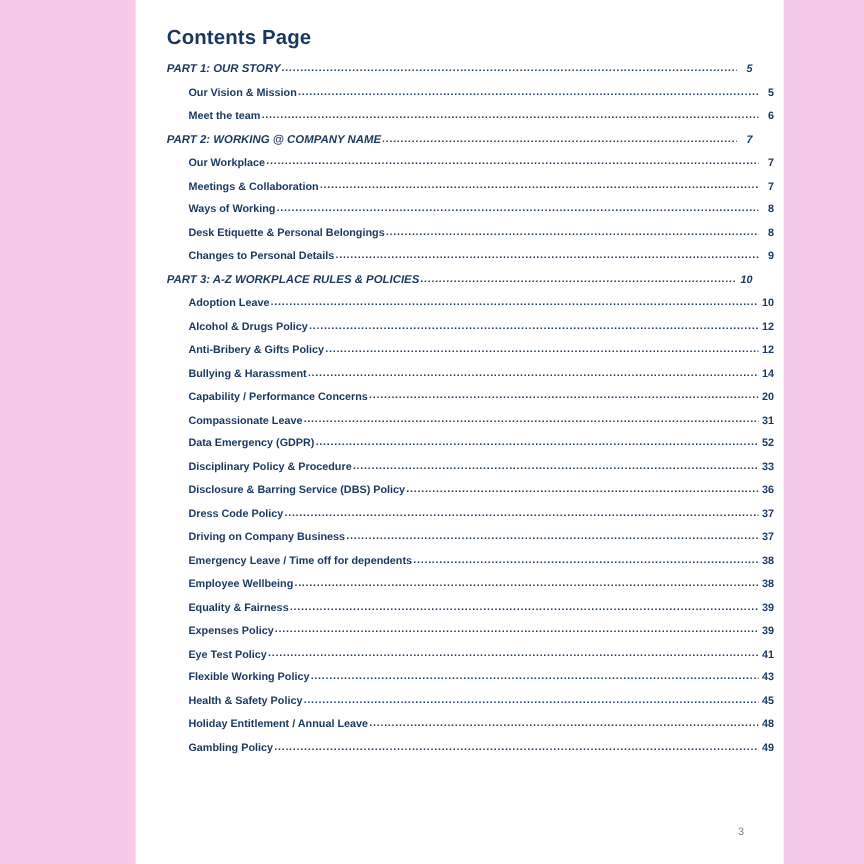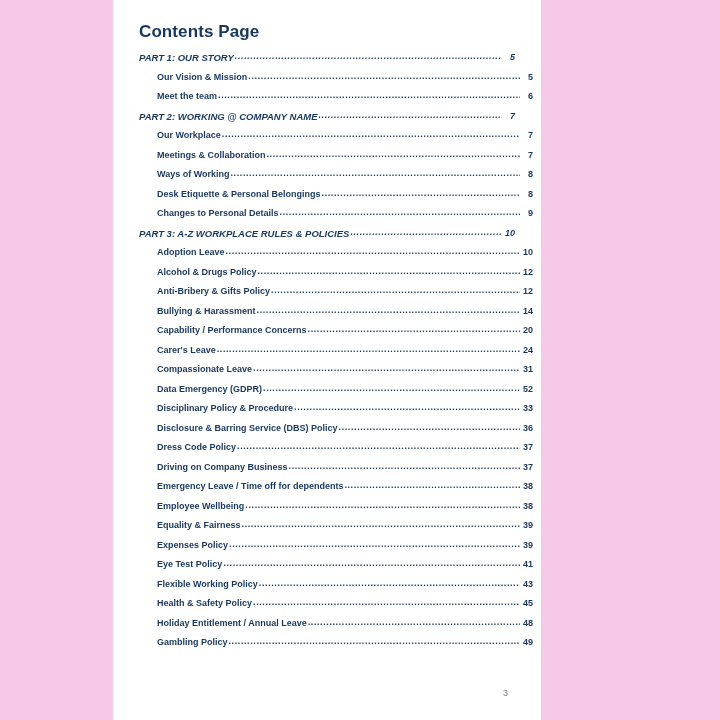--- a/index.html
+++ b/index.html
@@ -10,21 +10,21 @@
     width: 720px;
     height: 720px;
     background: #f7c9e8;
     font-family: "Liberation Sans", sans-serif;
     overflow: hidden;
   }
   .page {
     position: absolute;
     left: 113px;
     top: 0;
-    width: 428px;
+    width: 540px;
     height: 720px;
     background: #ffffff;
     box-sizing: border-box;
     padding: 18px 26px 0 26px;
   }
   .doc-title {
     font-size: 17px;
     font-weight: bold;
     color: #17375e;
     margin: 4px 0 6px 0;
@@ -162,25 +162,20 @@
         <span class="entry-label">Bullying &amp; Harassment</span>
         <span class="leader"></span>
         <span class="entry-page">14</span>
       </div>
       <div class="toc-row level-2">
         <span class="entry-label">Capability / Performance Concerns</span>
         <span class="leader"></span>
         <span class="entry-page">20</span>
       </div>
       <div class="toc-row level-2">
-        <span class="entry-label">Carer's Leave</span>
-        <span class="leader"></span>
-        <span class="entry-page">24</span>
-      </div>
-      <div class="toc-row level-2">
         <span class="entry-label">Compassionate Leave</span>
         <span class="leader"></span>
         <span class="entry-page">31</span>
       </div>
       <div class="toc-row level-2">
         <span class="entry-label">Data Emergency (GDPR)</span>
         <span class="leader"></span>
         <span class="entry-page">52</span>
       </div>
       <div class="toc-row level-2">

